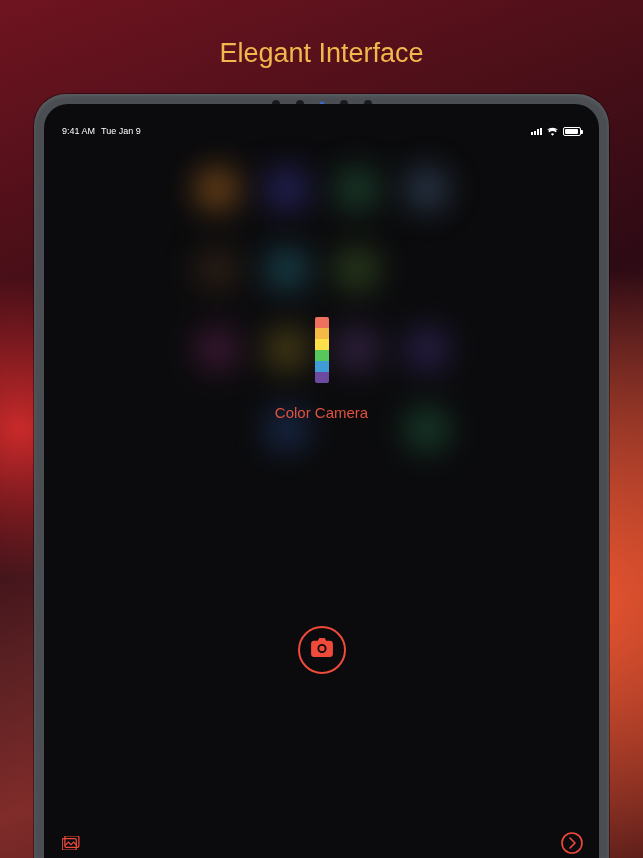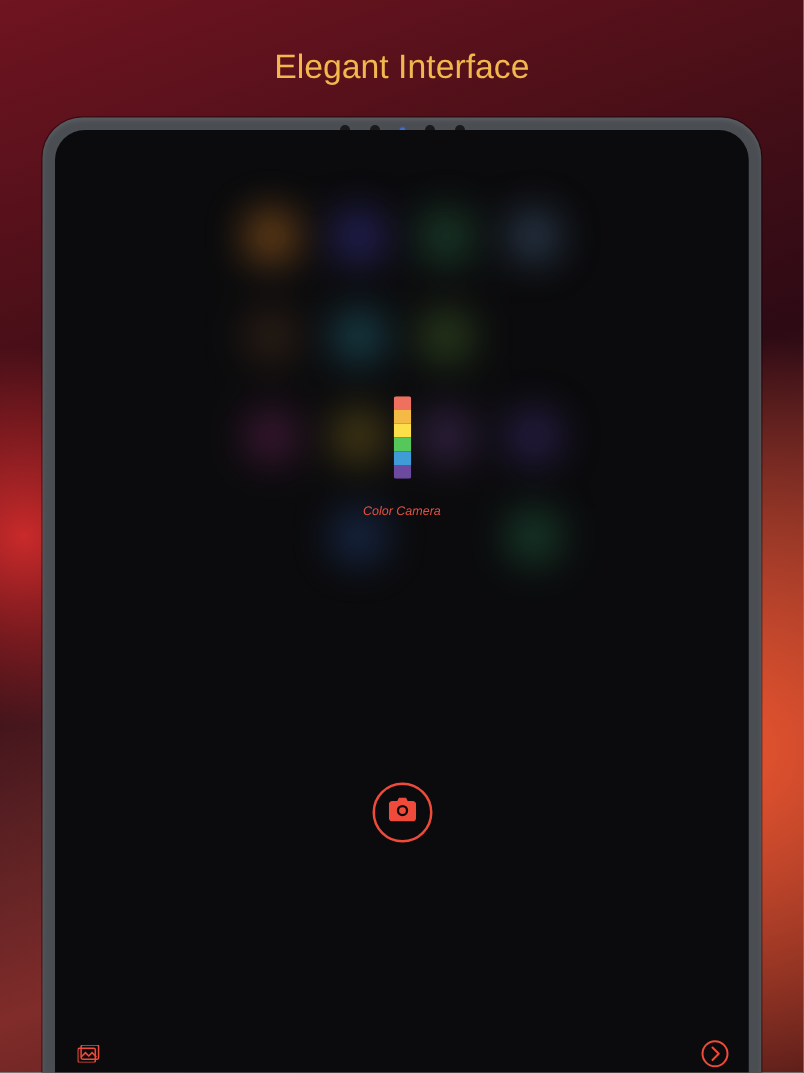--- a/index.html
+++ b/index.html
@@ -87,23 +87,22 @@
     border-radius: 2px;
     overflow: hidden;
     display:flex; flex-direction:column;
   }
   .app-icon div { flex:1; }
 
   .app-label {
     position:absolute;
     top: 300px; left:50%; transform:translateX(-50%);
     color:#e1513f;
-    font-size:10px;
+    font-size:15px;
     font-weight:300;
-    font-style:italic;
   }
 
   .shutter-button {
     position:absolute;
     top: 522px; left:50%; transform:translateX(-50%);
     width:48px; height:48px;
     border-radius:50%;
     border:2px solid #ef4a3a;
     display:flex; align-items:center; justify-content:center;
     cursor:pointer;
@@ -135,20 +134,42 @@
   <div class="tablet-frame">
     <div class="sensor-bar">
       <span class="sensor-dot"></span>
       <span class="sensor-dot"></span>
       <span class="sensor-dot blue"></span>
       <span class="sensor-dot"></span>
       <span class="sensor-dot"></span>
     </div>
     <div class="tablet-inner">
 
+      <div class="status-bar">
+        <div class="status-left">
+          <span>9:41 AM</span>
+          <span>Tue Jan 9</span>
+        </div>
+        <div class="status-right">
+          <span class="signal-bars">
+              <span></span>
+              <span></span>
+              <span></span>
+              <span></span>
+            </span>
+          <span class="wifi-icon">
+            <svg viewBox="0 0 12 9">
+                <path fill="#fff" d="M6 9 L4.2 7.1 C5.2 6.2 6.8 6.2 7.8 7.1 Z M2.6 5.4 L1.2 4 C3.9 1.4 8.1 1.4 10.8 4 L9.4 5.4 C7.5 3.6 4.5 3.6 2.6 5.4 Z M0 2.7 C3.3 -0.5 8.7 -0.5 12 2.7 L12 2.7 Z"></path>
+              </svg>
+          </span>
+          <span class="battery">
+              <span class="battery-fill"></span>
+            </span>
+        </div>
+      </div>
 
       <div class="blur-grid">
 
       <div class="blur-dot" style="background: rgb(168, 100, 31);"></div>
           <div class="blur-dot" style="background: rgb(52, 47, 134);"></div>
           <div class="blur-dot" style="background: rgb(36, 90, 60);"></div>
           <div class="blur-dot" style="background: rgb(60, 82, 109);"></div>
           <div class="blur-dot" style="background: rgb(63, 42, 26);"></div>
           <div class="blur-dot" style="background: rgb(31, 94, 110);"></div>
           <div class="blur-dot" style="background: rgb(60, 90, 38);"></div>

